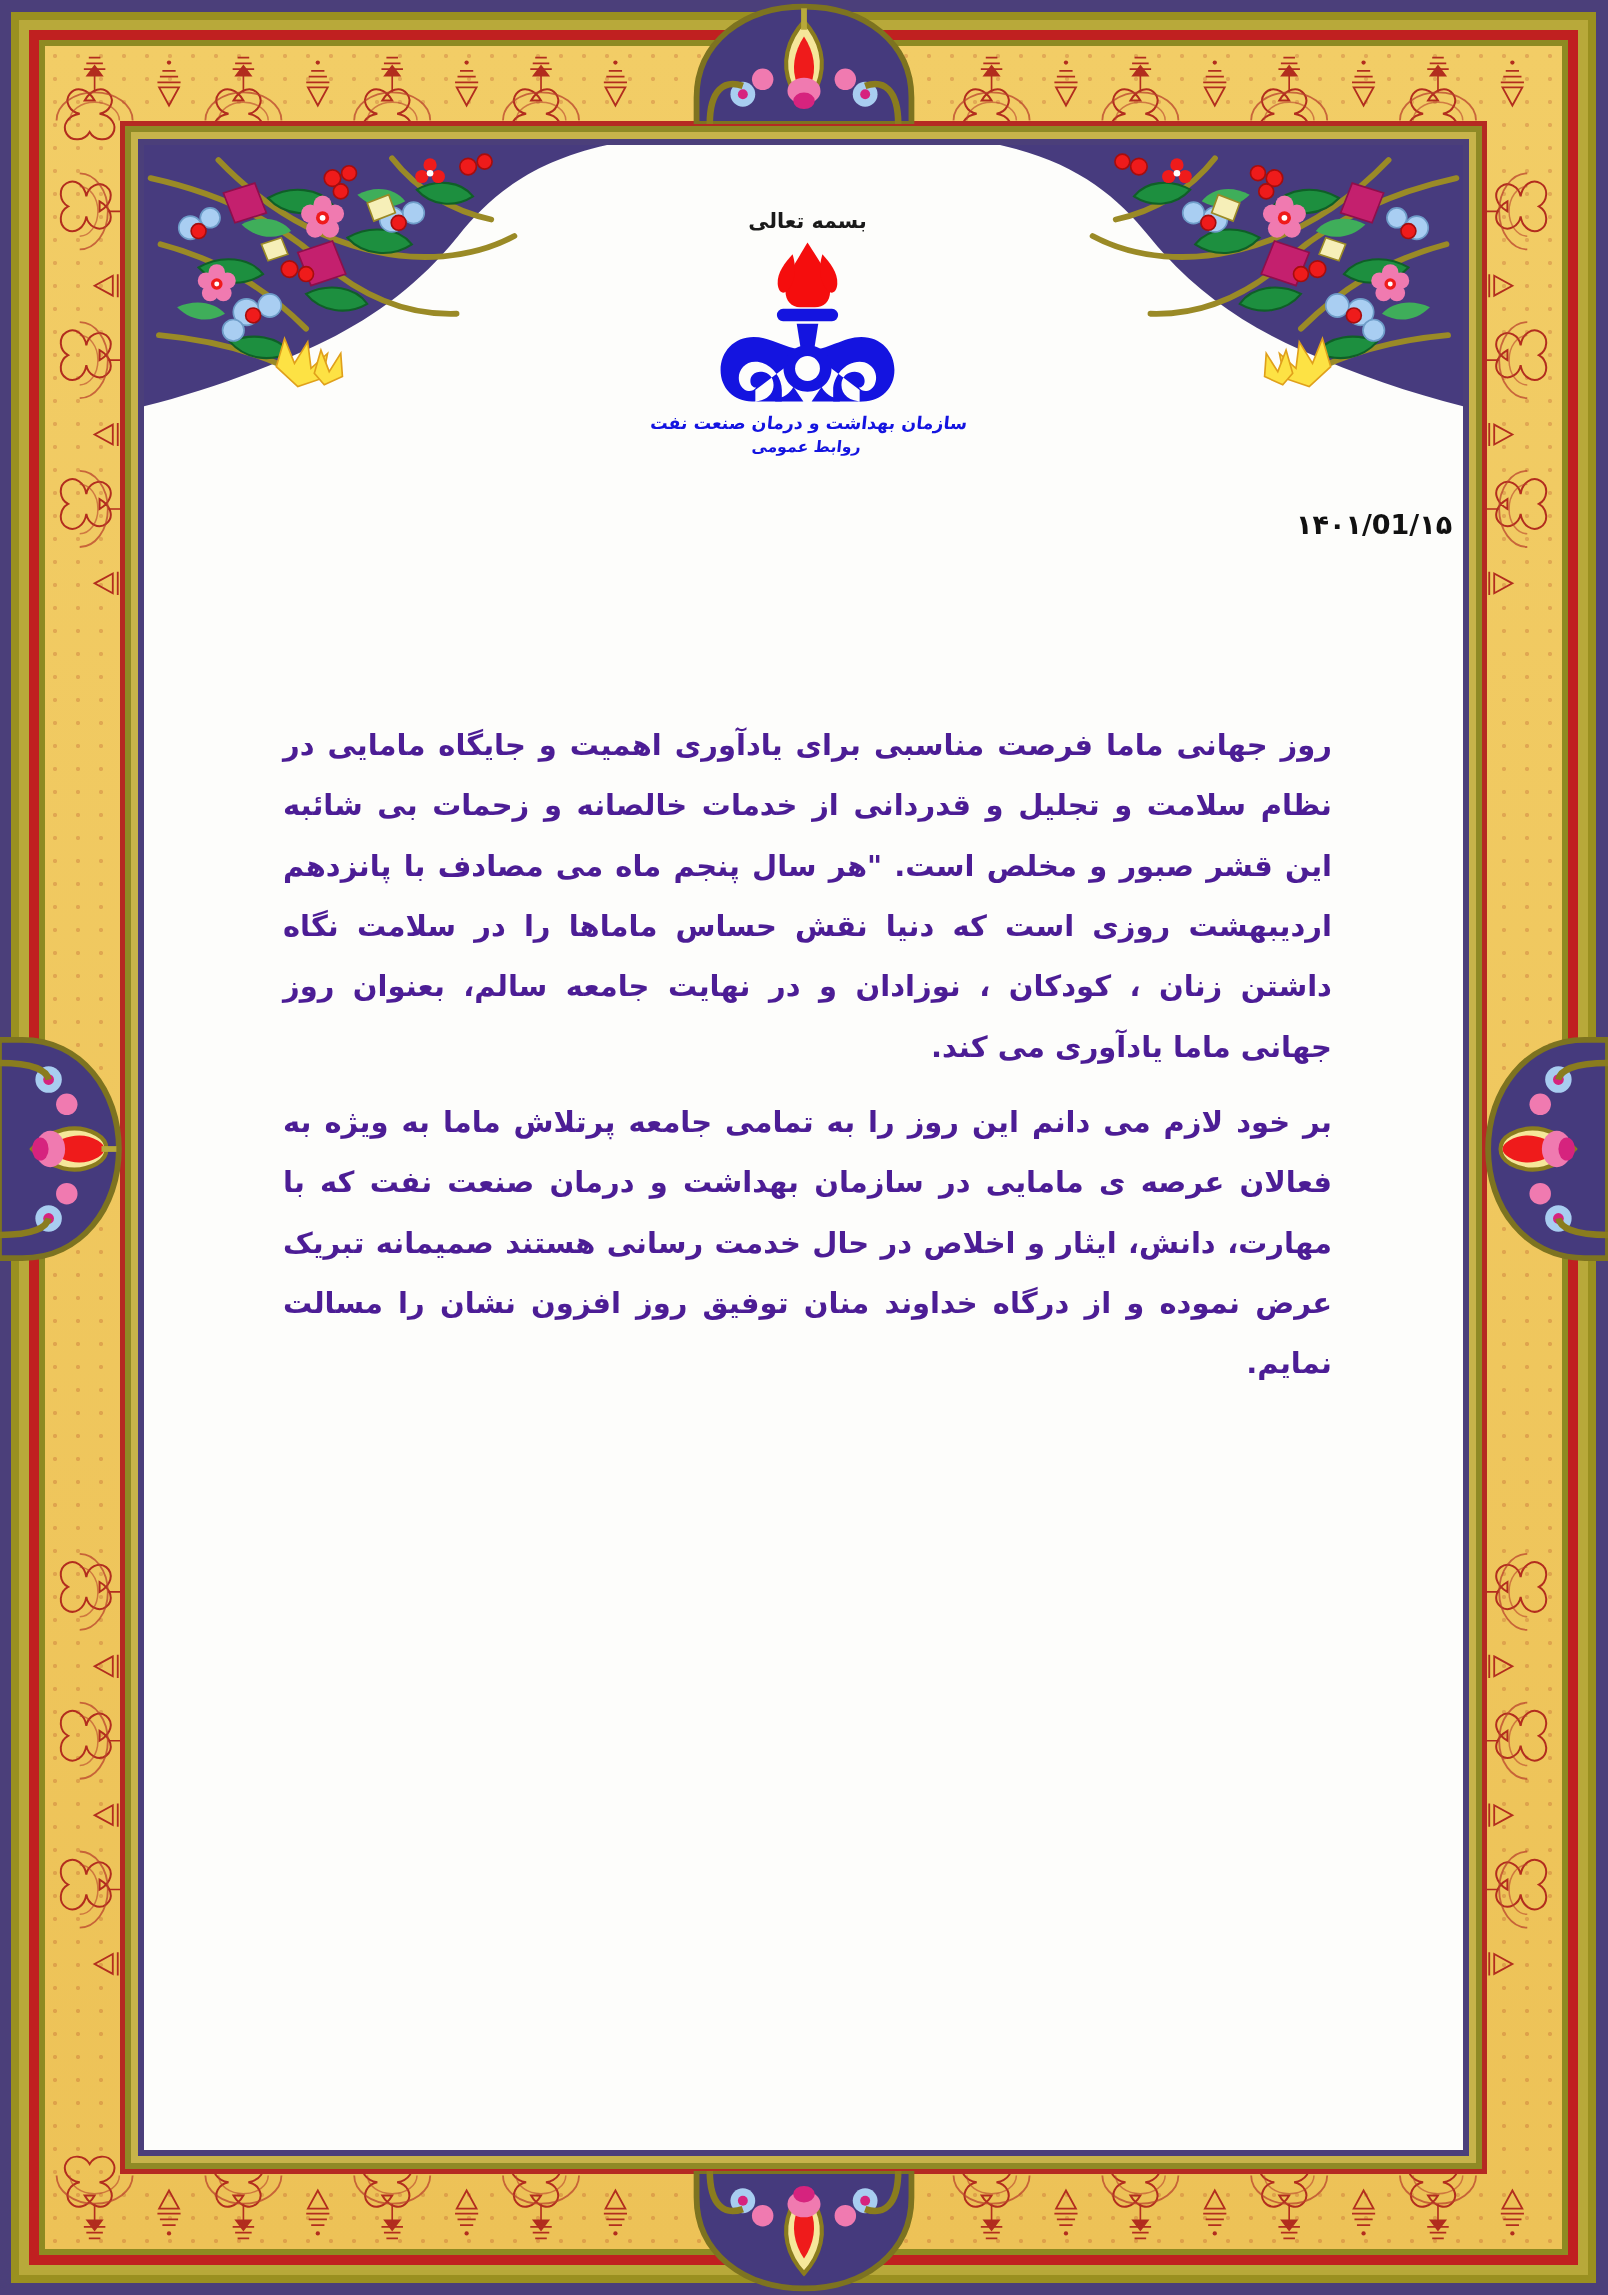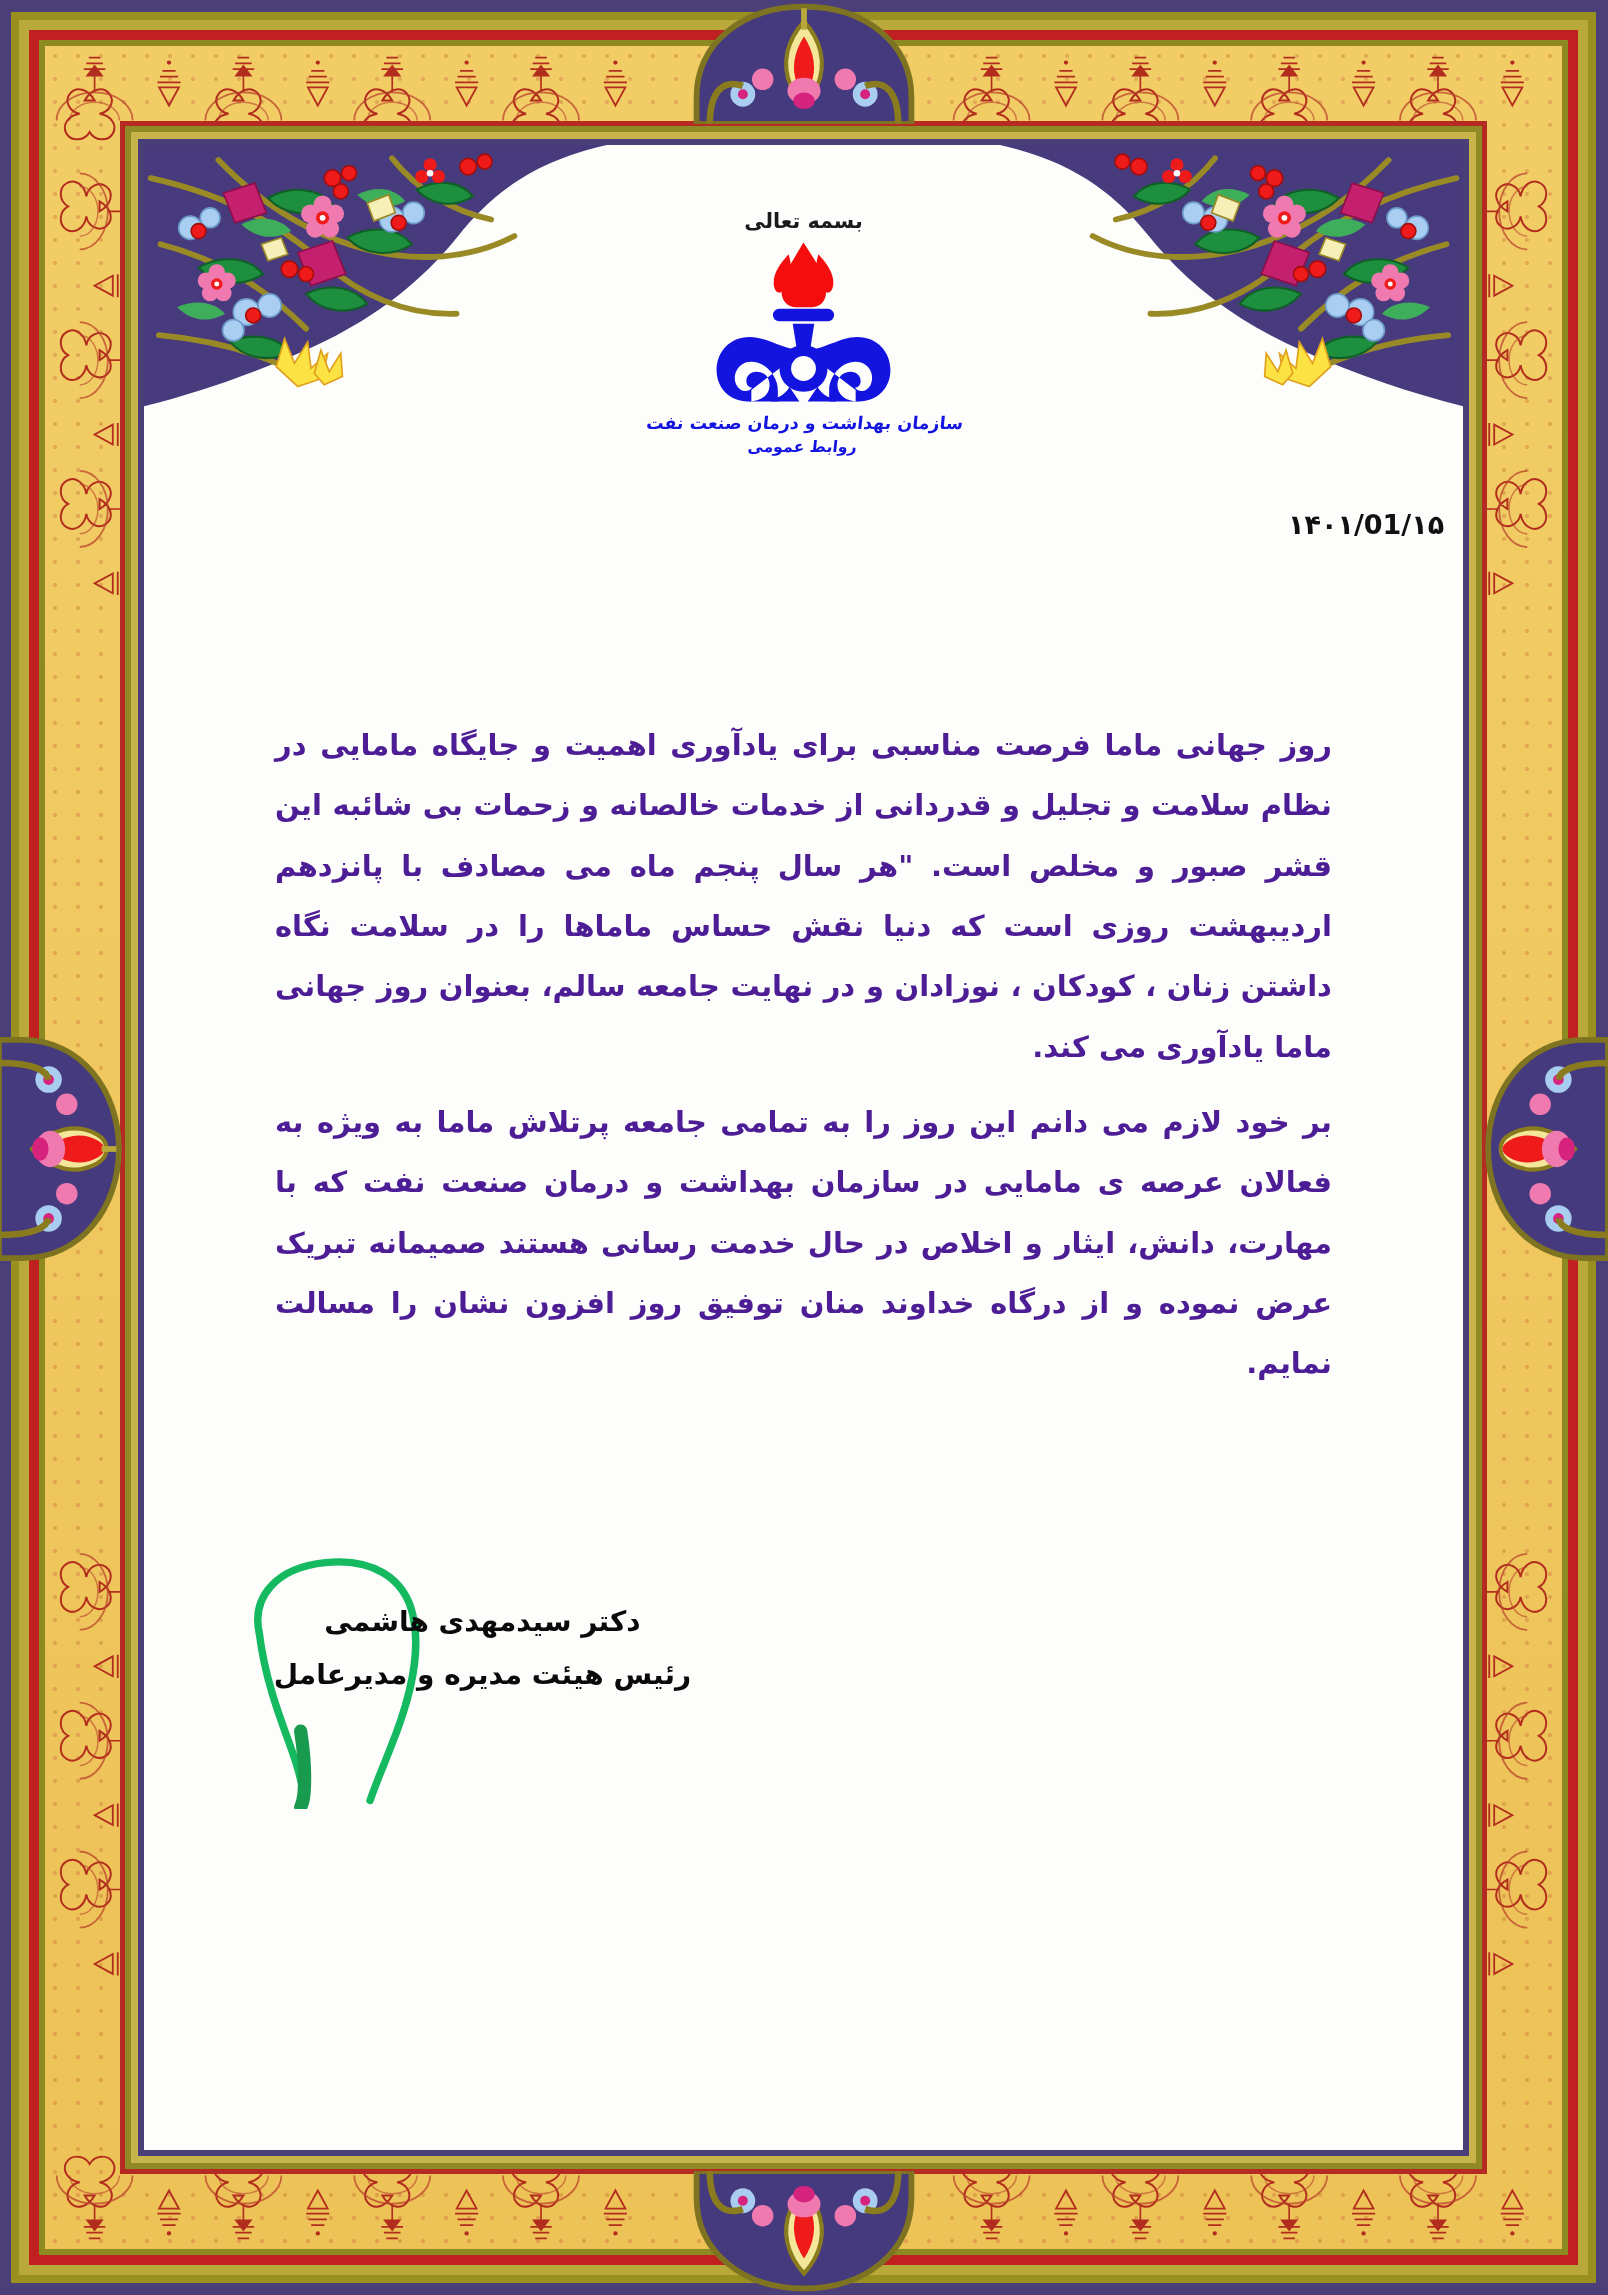--- a/index.html
+++ b/index.html
@@ -50,20 +50,21 @@
   .medallion{position:absolute;}
   .med-left{left:0px;top:1025px;}
   .med-right{right:0px;top:1025px;transform:scaleX(-1);}
   .med-top{left:50%;top:0px;transform:translateX(-50%);}
   .med-bottom{left:50%;bottom:0px;transform:translateX(-50%) scaleY(-1);}
 
   
   .content{
     position:absolute;inset:0;
     padding:0;
+    margin-left:8px;
   }
 
   .basmala{
     position:absolute;left:0;right:0;top:64px;
     text-align:center;
     font-size:20.7px;
     color:#1a1a1a;
     font-weight:600;
     letter-spacing:0.4px;
   }
@@ -558,27 +559,17 @@
         </div>
       </div>
 
       <div class="doc-date">۱۴۰۱/01/۱۵</div>
 
       <div class="body-text">
         <p class="p1">روز جهانی ماما فرصت مناسبی برای یادآوری اهمیت و جایگاه مامایی در نظام سلامت و تجلیل و قدردانی از خدمات خالصانه و زحمات بی شائبه این قشر صبور و مخلص است. "هر سال پنجم ماه می مصادف با پانزدهم اردیبهشت روزی است که دنیا نقش حساس ماماها را در سلامت نگاه داشتن زنان ، کودکان ، نوزادان و در نهایت جامعه سالم، بعنوان روز جهانی ماما یادآوری می کند.</p>
         <p class="p2">بر خود لازم می دانم این روز را به تمامی جامعه پرتلاش ماما به ویژه به فعالان عرصه ی مامایی در سازمان بهداشت و درمان صنعت نفت که با مهارت، دانش، ایثار و اخلاص در حال خدمت رسانی هستند صمیمانه تبریک عرض نموده و از درگاه خداوند منان توفیق روز افزون نشان را مسالت نمایم.</p>
       </div>
 
-      <div class="signature-block">
-        <svg class="sig-ink" viewBox="0 0 270 330">
-          <path d="M38,118 C28,74 58,38 118,32 C174,26 214,50 224,96
-                   C236,150 214,214 196,258 C186,284 178,302 172,320" fill="none" stroke="#15b95f" stroke-width="9" stroke-linecap="round"></path>
-          <path d="M38,118 C44,168 60,212 74,250 C82,272 88,290 90,306" fill="none" stroke="#15b95f" stroke-width="9" stroke-linecap="round"></path>
-          <path d="M88,236 C92,262 94,288 92,312 C91,322 89,326 88,328" fill="none" stroke="#199b4f" stroke-width="16" stroke-linecap="round"></path>
-        </svg>
-        <div class="sig-name">دکتر سیدمهدی هاشمی</div>
-        <div class="sig-title">رئیس هیئت مدیره و مدیرعامل</div>
-      </div>
 
     </div>
   </div>
 </div>
 
 
 </body></html>

